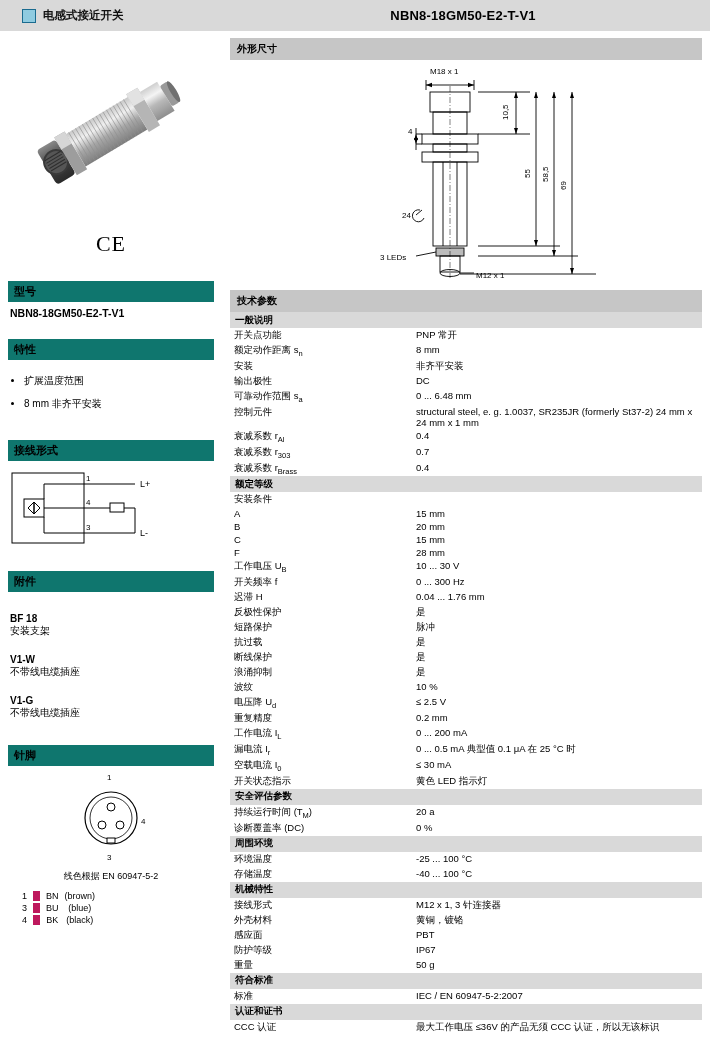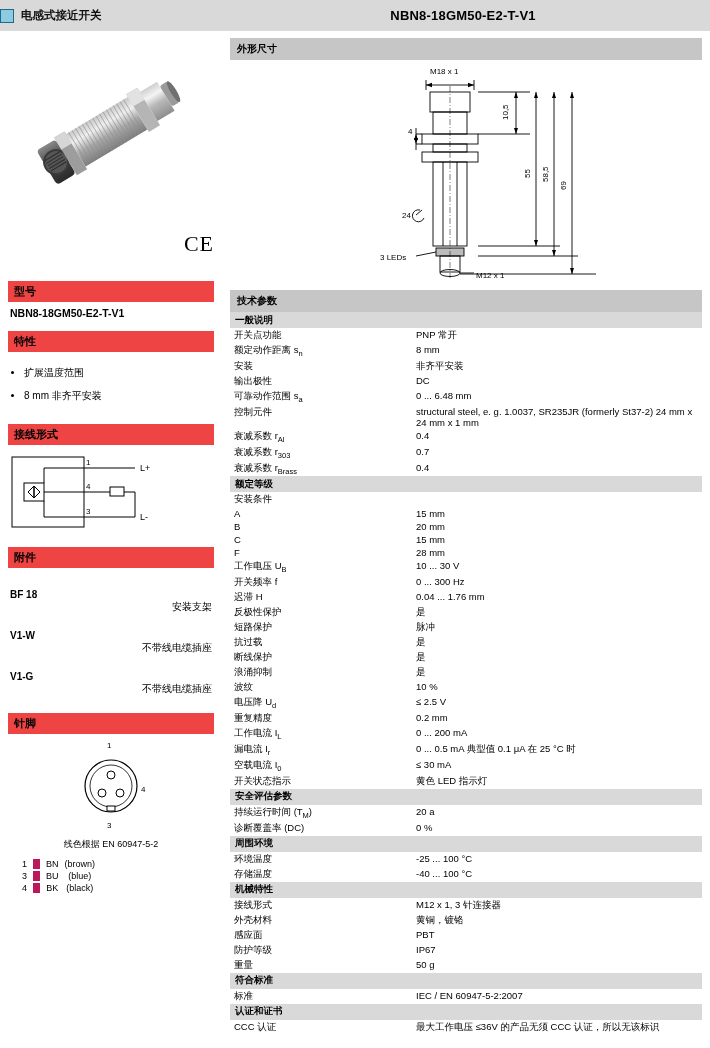--- a/index.html
+++ b/index.html
@@ -19,21 +19,21 @@
     background: #d9d9d9;
     display: flex;
     align-items: center;
     border-bottom: 1px solid #ffffff;
   }
   .header-left {
     width: 222px;
     display: flex;
     align-items: center;
     gap: 7px;
-    padding-left: 0;
+    padding-left: 22px;
   }
   .hdr-square {
     width: 14px; height: 14px;
     border: 1px solid #1a6b8f;
     background: #8fcbe0;
   }
   .hdr-title { font-size: 11.5px; font-weight: bold; color: #111; }
   .header-right {
     flex: 1;
     text-align: center;
@@ -49,41 +49,41 @@
 
   
   .prod-img {
     height: 205px;
     display: flex;
     align-items: center;
     justify-content: center;
     position: relative;
   }
   .ce-mark {
-    text-align: right;
+    text-align: center;
     font-family: "Liberation Serif", serif;
     font-size: 22px;
     letter-spacing: 1px;
     margin-top: -6px;
     margin-bottom: 24px;
   }
   .sec-bar {
-    background: #ef4444;
+    background: #0f766e;
     font-weight: bold;
     font-size: 11px;
     padding: 3px 6px;
-    margin-top: 6px;
+    margin-top: 14px;
     font-family: Liberation Serif, serif;
   }
   .left-body { padding: 5px 2px 6px 2px; }
   .left-body .strong { font-weight: bold; font-size: 10.5px; }
   ul.bullets { margin: 2px 0 2px 0; padding-left: 14px; }
   ul.bullets li { margin: 9px 0; font-size: 10px; }
   .acc-item { font-weight: bold; font-size: 10px; margin-top: 16px;}
-  .acc-desc { font-size: 10px; margin-bottom: 5px; text-align: right; }
+  .acc-desc { font-size: 10px; margin-bottom: 5px; }
 
   .wiring-box { padding: 6px 0 4px 2px; }
   .pin-box { padding: 4px 0 10px 0; text-align: center; }
   .pin-note { font-size: 9px; margin-top: 6px; }
   .pin-table { font-size: 9px; margin: 6px 0 0 12px; }
   .pin-table td { padding: 0px 4px 0 0; vertical-align: top; }
   .pin-sep { border-left: 7px solid #be185d; padding-left: 6px !important; }
 
   
   .panel-title {

